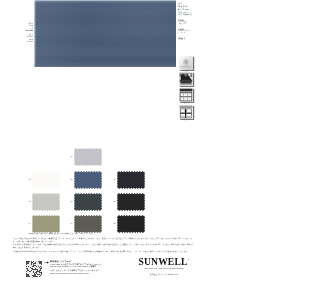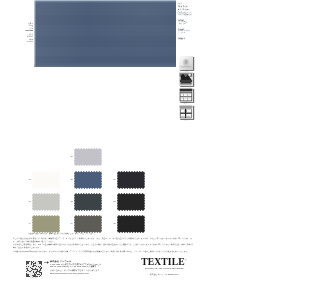--- a/index.html
+++ b/index.html
@@ -485,21 +485,21 @@
   </svg>
   <div class="qrtext" id="qrtext">
       <div class="b">株式会社 サンウェル</div>
       <div>〒103-0023 東京都中央区日本橋本町4丁目8番14号 SNビル</div>
       <div>TEL 03-3662-0911(代)  FAX 03-3662-0920  東京営業部</div>
       <div style="height: 1.1px;"></div>
       <div>お問い合わせ・サンプル請求は下記サイトより承ります</div>
       <div>https://www.sunwell.co.jp/  info@sunwell.co.jp</div>
     </div>
 
-  <div class="brand"><span>TEXTILE</span><sup class="reg">®</sup></div>
+  <div class="brand"><span>SUNWELL</span><sup class="reg">®</sup></div>
   <div class="brandsub" id="brandsub">
       <div>SUNWELL CO., LTD.  TEXTILE CONVERTER</div>
       <div>株式会社 サンウェル  SINCE 1948</div>
     </div>
 <div class="ibox" style="top: 55.5px;">
       <svg viewBox="0 0 13 13" xmlns="http://www.w3.org/2000/svg">
         <defs>
           <linearGradient id="g1" x1="0" y1="0" x2="1" y2="1">
             <stop offset="0" stop-color="#ffffff"></stop>
             <stop offset="1" stop-color="#c8c8c8"></stop>

